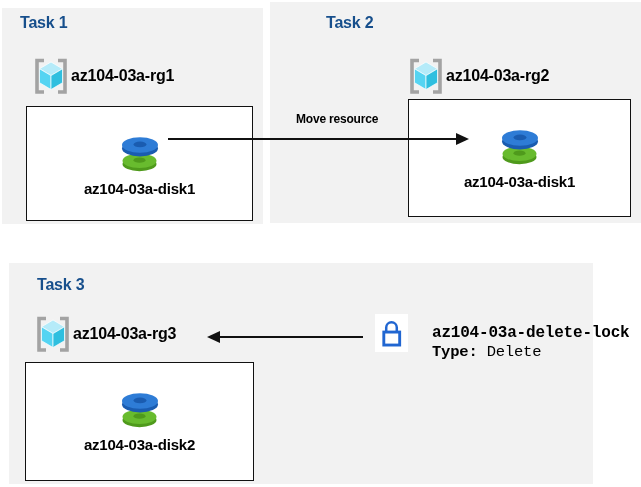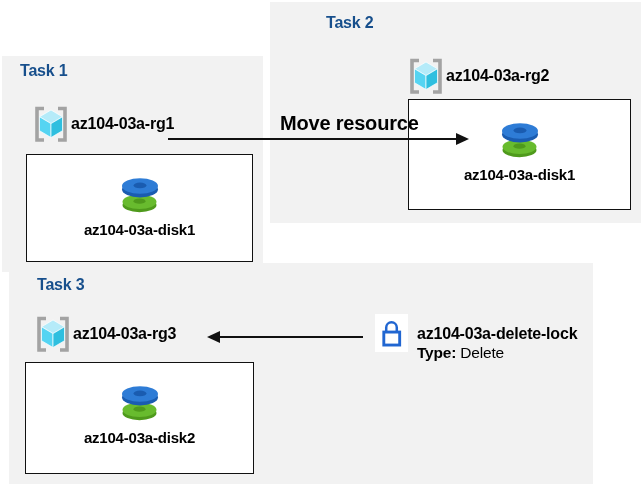--- a/index.html
+++ b/index.html
@@ -1,67 +1,67 @@
 <!DOCTYPE html>
 <html><head>
 <meta charset="utf-8">
 <style>
   html,body{margin:0;padding:0;background:#ffffff;}
   .canvas{
     position:relative;width:641px;height:487px;background:#ffffff;overflow:hidden;
     font-family:"Liberation Sans", sans-serif;color:#000;
   }
   .panel{position:absolute;background:#f2f2f2;}
-  .panel-t1{left:2px;top:8px;width:261px;height:216px;margin-top:48px;}
+  .panel-t1{left:2px;top:8px;width:261px;height:216px;}
   .panel-t2{left:270px;top:2px;width:371px;height:221px;}
   .panel-t3{left:9px;top:263px;width:584px;height:221px;}
   .task-title{
     position:absolute;margin:0;font-size:16px;font-weight:bold;color:#174f8c;
     letter-spacing:-0.2px;
   }
   .t1-title{left:18px;top:6px;}
   .t2-title{left:28px;top:12px;margin-left:28px;}
   .t3-title{left:28px;top:13px;text-align:center;}
   .rg-row{position:absolute;display:flex;align-items:center;height:42px;}
   .t1-rg{left:29px;top:47px;}
   .t2-rg{left:136px;top:53px;}
   .t3-rg{left:24px;top:50px;}
   .rg-icon{width:40px;height:42px;display:inline-block;flex:0 0 auto;}
   .rg-label{font-size:16px;font-weight:bold;letter-spacing:-0.2px;white-space:nowrap;}
   .resource-box{
     position:absolute;background:#ffffff;border:1.5px solid #111111;
-    display:flex;flex-direction:column;align-items:center;padding-top:21px;gap:7px;
+    display:flex;flex-direction:column;align-items:center;padding-top:28px;gap:7px;
   }
   .t1-box{left:24px;top:98px;width:225px;height:85px;}
   .t2-box{left:138px;top:97px;width:221px;height:88px;}
   .t3-box{left:16px;top:99px;width:227px;height:89px;}
   .disk-icon{width:44px;height:38px;display:block;}
   .disk-label{font-size:15px;font-weight:bold;letter-spacing:-0.2px;white-space:nowrap;}
   .arrow-line{position:absolute;height:2px;background:#111111;}
   .move-line{left:168px;top:138px;width:290px;}
   .lock-line{left:219px;top:336px;width:144px;}
   .arrow-head{position:absolute;width:0;height:0;}
   .head-right{
     left:456px;top:133px;
     border-left:13px solid #111111;border-top:6px solid transparent;border-bottom:6px solid transparent;
   }
   .head-left{
     left:207px;top:331px;
     border-right:13px solid #111111;border-top:6px solid transparent;border-bottom:6px solid transparent;
   }
   .move-label{
-    position:absolute;left:280px;top:112px;font-size:20px;font-weight:bold;
+    position:absolute;left:296px;top:112px;font-size:12px;font-weight:bold;
     letter-spacing:-0.2px;white-space:nowrap;
   }
   .lock-chip{
     position:absolute;left:366px;top:51px;width:33px;height:38px;background:#ffffff;
     display:flex;align-items:center;justify-content:center;
   }
   .lock-icon{width:25px;height:31px;display:block;}
-  .lock-text{position:absolute;left:408px;top:61px;line-height:19px;}
+  .lock-text{position:absolute;left:423px;top:61px;line-height:19px;font-family:Liberation Mono, monospace;}
   .lock-name{font-size:16px;font-weight:bold;letter-spacing:-0.2px;white-space:nowrap;}
   .lock-type{font-size:15.5px;letter-spacing:-0.2px;white-space:nowrap;}
   .lock-type b{font-weight:bold;}
 </style>
 </head>
 <body>
 
 <div class="canvas">
 
   <section class="panel panel-t1">

